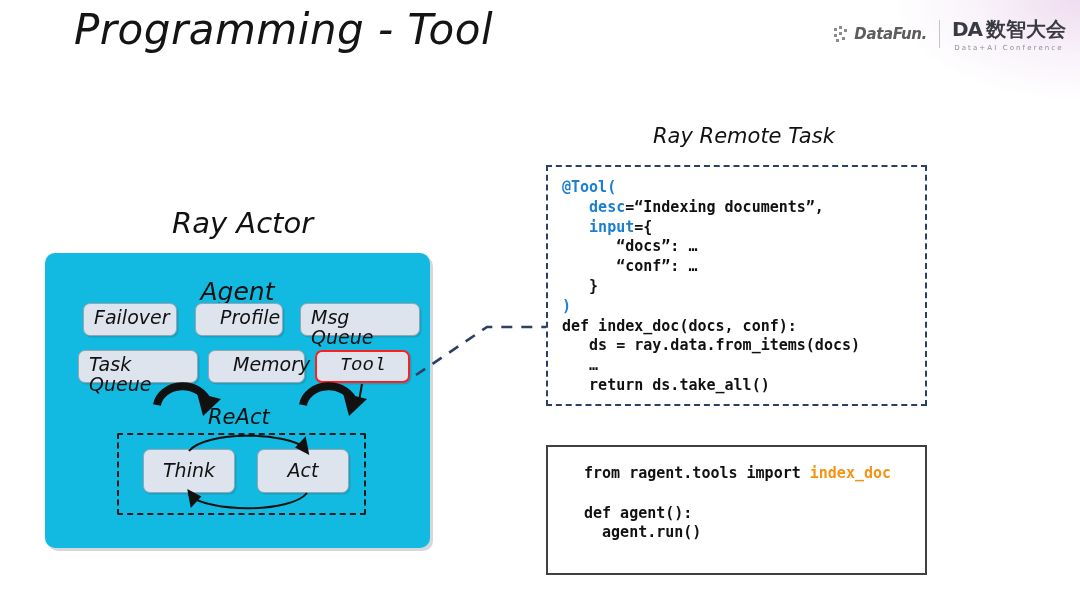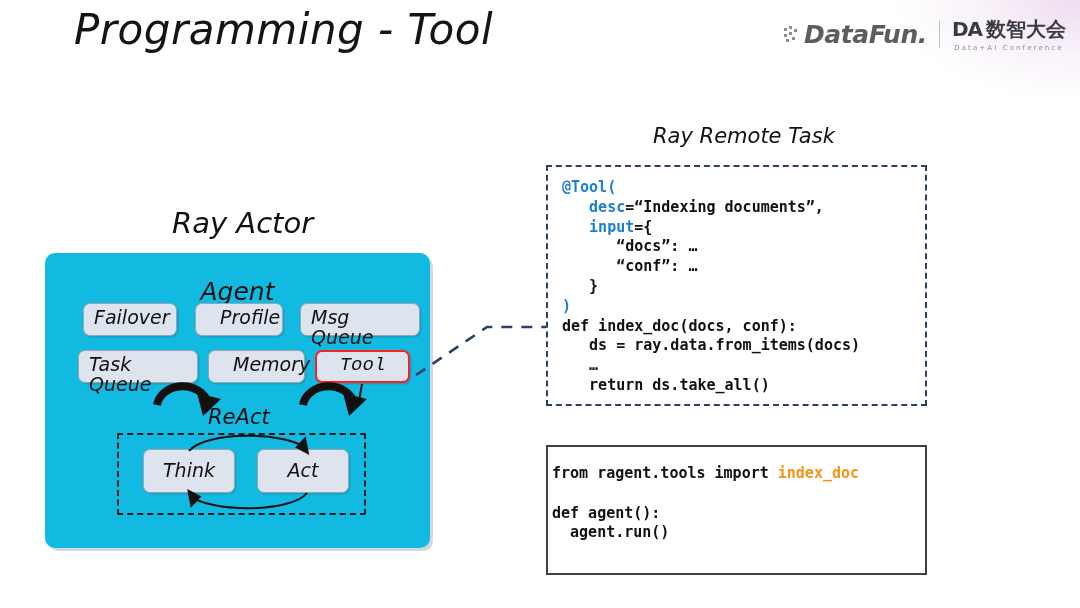--- a/index.html
+++ b/index.html
@@ -57,21 +57,21 @@
   }
   .datafun-dots i:nth-child(1){left:0;top:2px}
   .datafun-dots i:nth-child(2){left:5px;top:0px}
   .datafun-dots i:nth-child(3){left:0;top:8px}
   .datafun-dots i:nth-child(4){left:5px;top:6px}
   .datafun-dots i:nth-child(5){left:10px;top:3px}
   .datafun-dots i:nth-child(6){left:2px;top:13px}
   .datafun-dots i:nth-child(7){left:8px;top:11px}
   .datafun-text {
     font-family: "DejaVu Sans", sans-serif;
-    font-size: 25px; font-weight: 700; font-style: italic;
+    font-size: 15px; font-weight: 700; font-style: italic;
     letter-spacing: -0.4px; color: #5d5d5d;
   }
   .logo-divider {
     width: 1px; height: 28px; background: #c3c3c9;
   }
   .da-logo { display: flex; flex-direction: column; align-items: center; gap: 1px; }
   .da-main {
     display: flex; align-items: baseline; gap: 4px;
     font-family: "DejaVu Sans", sans-serif;
     font-size: 20px; font-weight: 700; color: #3a3a42;
@@ -178,21 +178,21 @@
   }
   .code {
     font-family: "DejaVu Sans Mono", monospace;
     font-size: 15px;
     line-height: 1.32;
     font-weight: bold;
     color: #111;
     white-space: pre;
     padding: 11px 0 0 14px;
   }
-  .code.small { padding-top: 17px; padding-left: 4px; }
+  .code.small { padding-top: 17px; padding-left: 22px; margin-left: 14px; }
   .kw-blue { color: #1b7fd0; }
   .kw-orange { color: #f59313; }
 </style>
 </head>
 <body>
 
 <div class="slide">
 
   <div class="corner-wash"></div>
 

